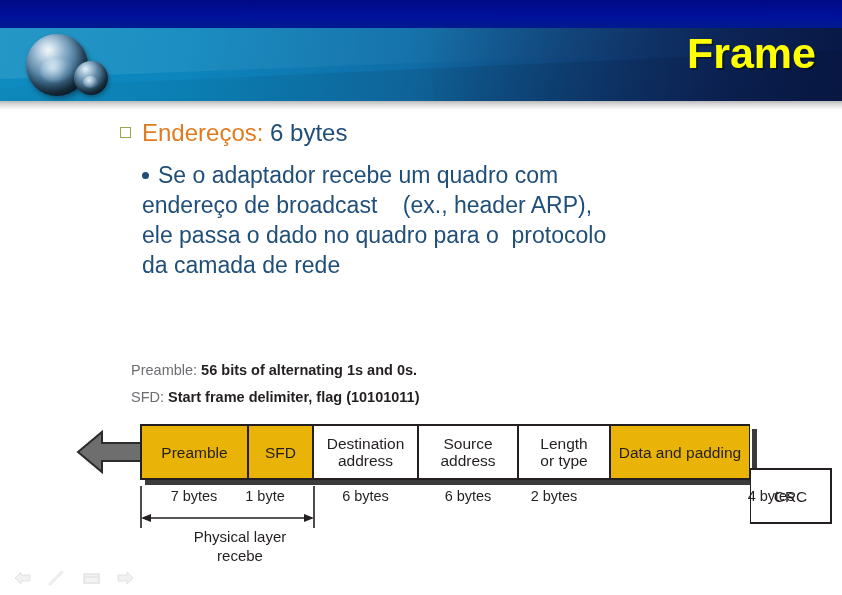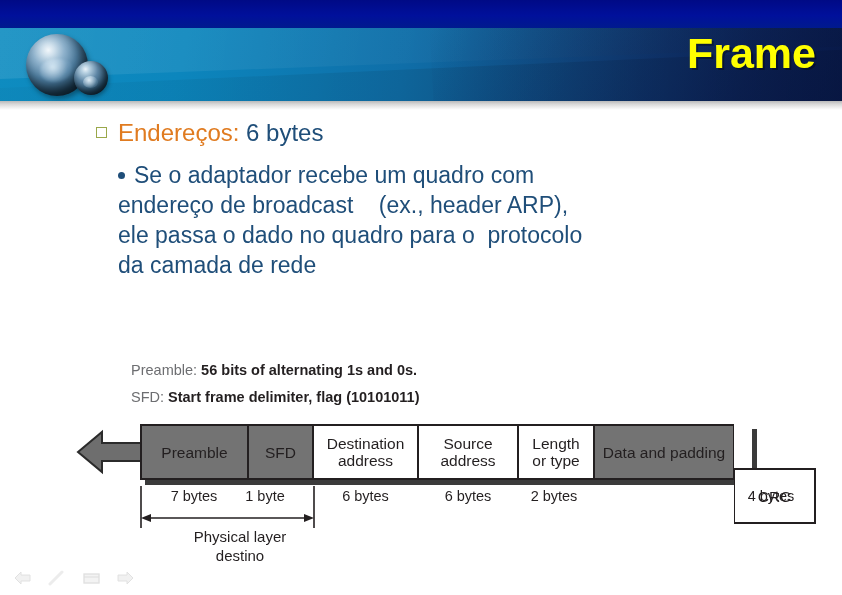--- a/index.html
+++ b/index.html
@@ -112,21 +112,21 @@
     font-weight: bold;
     letter-spacing: 0px;
     line-height: 1;
     text-shadow: 2px 2px 0 rgba(0,0,0,0.35);
     font-family: "Liberation Sans", sans-serif;
   }
 
   
   #body-text {
     position: absolute;
-    left: 96px; top: 118px;
+    left: 120px; top: 118px;
     width: 700px;
   }
   .l1-row {
     display: flex;
     align-items: baseline;
     gap: 11px;
   }
   .sq-bullet {
     width: 9px; height: 9px;
     border: 1.6px solid #9aa84a;
@@ -200,21 +200,21 @@
     align-items: center;
     justify-content: center;
     text-align: center;
     font-size: 15.5px;
     line-height: 17px;
     height: 56px;
     background: #ffffff;
   }
   .fbox.first { border-left-width: 2.2px; }
   .fbox.last  { border-right-width: 2.2px; }
-  .fbox.gray  { background: #737373; }
+  .fbox.gray  { background: #eab308; }
   #frame-row-shadow {
     position: absolute;
     left: 145px; top: 128px;
     width: 612px; height: 5px;
     background: #3b3b3b;
   }
   #frame-row-shadow-r {
     position: absolute;
     left: 752px; top: 77px;
     width: 5px; height: 56px;
@@ -328,21 +328,21 @@
           <div>Destination</div>
           <div>address</div>
         </div>
       </div>
       <div class="fbox" style="width: 100px;">
         <div>
           <div>Source</div>
           <div>address</div>
         </div>
       </div>
-      <div class="fbox" style="width: 76px;">
+      <div class="fbox" style="width: 92px;">
         <div>
           <div>Length</div>
           <div>or type</div>
         </div>
       </div>
       <div class="fbox gray" style="width: 140px;">
         <div>
           <div>Data and padding</div>
         </div>
       </div>
@@ -364,21 +364,21 @@
 
   <svg id="phy-bracket" viewBox="0 0 842 215">
     <line x1="141" y1="134" x2="141" y2="176" stroke="#231f20" stroke-width="1.6"></line>
     <line x1="314" y1="134" x2="314" y2="176" stroke="#231f20" stroke-width="1.6"></line>
     <line x1="144" y1="166" x2="311" y2="166" stroke="#231f20" stroke-width="1.6"></line>
     <polygon points="141,166 151,162 151,170" fill="#231f20"></polygon>
     <polygon points="314,166 304,162 304,170" fill="#231f20"></polygon>
   </svg>
   <div id="phy-text">
     <div>Physical layer</div>
-    <div>destino</div>
+    <div>recebe</div>
   </div>
 </div>
 
 <div id="nav-icons">
   <svg class="nav-ico" viewBox="0 0 22 18">
     <path d="M9 3 L3 9 L9 15 L9 12 L18 12 L18 6 L9 6 Z" fill="#efefef" stroke="#dcdcdc" stroke-width="1"></path>
   </svg>
   <svg class="nav-ico" viewBox="0 0 22 18">
     <path d="M4 15 L16 3" stroke="#e9e9e9" stroke-width="3" stroke-linecap="round"></path>
   </svg>

